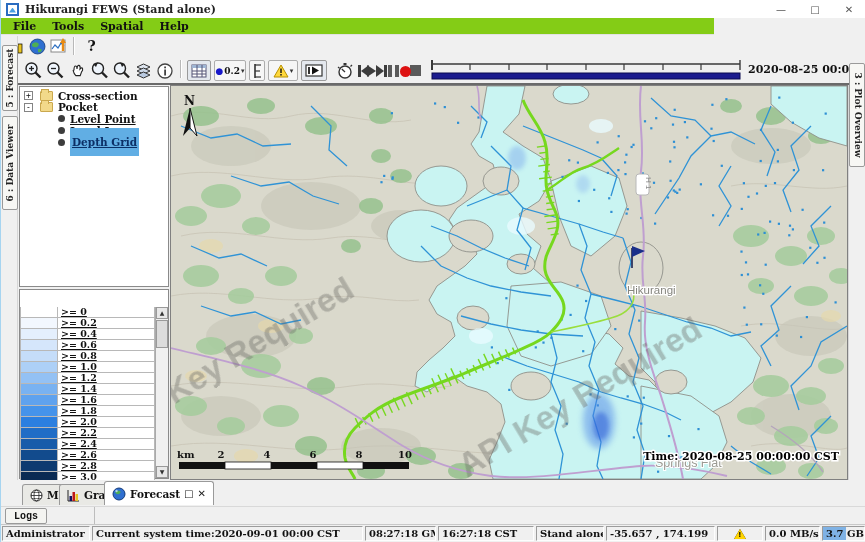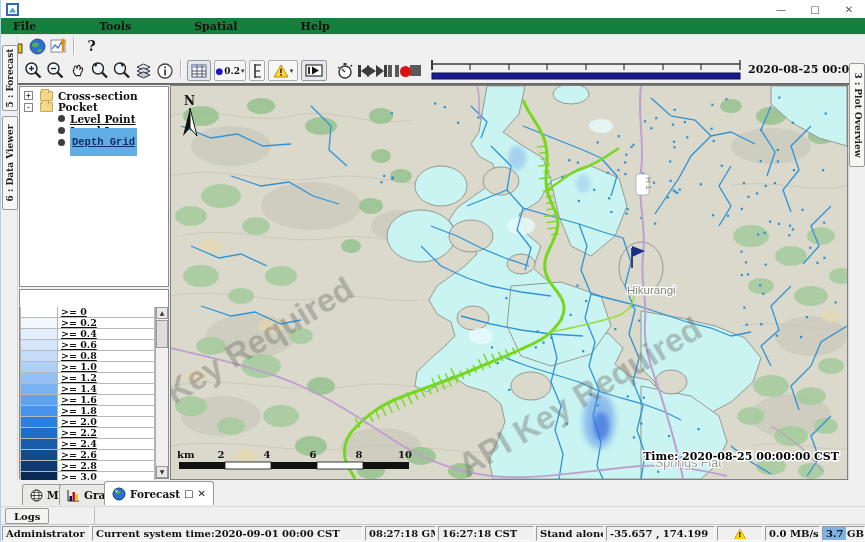--- a/index.html
+++ b/index.html
@@ -9,21 +9,21 @@
 
   
   .titlebar { position:absolute; left:0; top:0; width:865px; height:18px; background:#ffffff; display:flex; align-items:center; }
   .titlebar .appicon { width:13px; height:13px; margin:0 6px 0 5px; border:2px solid #2a6bc0; background:#fff; position:relative; }
   .titlebar .appicon::after { content:""; position:absolute; left:1px; top:3px; width:7px; height:5px; background:#4aa0e0; clip-path:polygon(0 100%,50% 0,100% 100%); }
   .titlebar .title { font-weight:bold; font-size:11px; color:#222; }
   .wincontrols { margin-left:auto; display:flex; height:18px; }
   .wincontrols .wbtn { width:34px; height:18px; display:flex; align-items:center; justify-content:center; color:#555; font-size:10px; font-family:"DejaVu Sans",sans-serif; }
 
   
-  .menubar { position:absolute; left:0; top:18px; width:865px; height:17px; background:#15803d; display:flex; align-items:center; padding-left:4px; border-bottom:1px solid #e2e2e2;gap:47px; }
+  .menubar { position:absolute; left:0; top:18px; width:713px; height:17px; background:#84cc16; display:flex; align-items:center; padding-left:4px; border-bottom:1px solid #e2e2e2; }
   .menubar .mitem { padding:1px 8px; font-weight:bold; font-size:11px; }
 
   
   .toolbar1 { position:absolute; left:0; top:35px; width:865px; height:22px; background:#f0f0f0; }
   .toolbar2 { position:absolute; left:0; top:57px; width:865px; height:28px; background:#f0f0f0; border-bottom:2px solid #6a6a6a; }
   .tbtn { position:absolute; top:1px; width:21px; height:20px; display:flex; align-items:center; justify-content:center; }
   .toolbar2 .tbtn { top:3px; width:21px; height:21px; }
   .vsep { position:absolute; top:3px; width:2px; height:18px; border-left:1px solid #b8b8b8; border-right:1px solid #fff; }
   .pressedbtn { border:1px solid #9a9a9a; background:#e4e8ee; border-radius:2px; }
   .flatbtn { border:1px solid #adadad; background:#f6f6f6; border-radius:2px; }
@@ -55,21 +55,21 @@
 
   
   .treepanel { position:absolute; left:18px; top:86px; width:150px; height:201px; background:#fff; border:1px solid #8a8a8a; overflow:hidden; }
   .trow { position:relative; height:11.6px; display:flex; align-items:center; font-size:10.5px; font-weight:bold; white-space:nowrap; }
   .expander { position:absolute; left:4px; width:9px; height:9px; border:1px solid #848484; background:#fff; font-size:8px; line-height:7px; text-align:center; font-family:"DejaVu Sans Mono",monospace; font-weight:normal; }
   .foldericon { position:absolute; left:20px; width:13px; height:10px; background:#f2d98a; border:1px solid #caa84e; border-radius:1px; }
   .foldericon::before { content:""; position:absolute; left:0; top:-3px; width:6px; height:3px; background:#f2d98a; border:1px solid #caa84e; border-bottom:none; }
   .bullet { position:absolute; left:38px; width:7px; height:7px; border-radius:50%; background:#3d3d3d; }
   .tlabel-folder { margin-left:38px; }
   .tlabel-leaf { margin-left:50px; text-decoration:underline; }
-  .tsel { background:#61aee4; color:#0b2f66; padding:8px 2px;font-family:Liberation Mono, monospace; }
+  .tsel { background:#61aee4; color:#0b2f66; padding:8px 2px; }
 
   
   .legendpanel { position:absolute; left:18px; top:289px; width:150px; height:190px; background:#fff; border:1px solid #8a8a8a; }
   .legendhead { height:17px; display:flex; align-items:center; gap:5px; padding-left:4px; border-bottom:1px solid #aaa; font-size:10.5px; font-weight:bold; }
   .cbx { width:9px; height:9px; border:1px solid #777; background:#fff; }
   .legendbody { position:absolute; left:0; top:17px; right:13px; bottom:0; display:flex; flex-direction:column; }
   .lrow { flex:1; display:flex; }
   .lswatch { width:38px; border:1px solid #b8b8b8; border-top:none; }
   .llabel { flex:1; background:#fff; border:1px solid #b8b8b8; border-top:none; border-left:none; font-size:9.5px; font-weight:bold; text-decoration:underline; padding-left:3px; line-height:10px; overflow:hidden; }
   .lscroll { position:absolute; right:0; top:17px; bottom:0; width:13px; background:#f0f0f0; border-left:1px solid #aaa; }
@@ -78,38 +78,39 @@
 
   
   .mappanel { position:absolute; left:169px; top:85px; width:678px; height:395px; border:1px solid #808080; background:#dad9cc; }
 
   
   .bottomstrip { position:absolute; left:0; top:480px; width:865px; height:26px; background:#f0f0f0; }
   .btab { position:absolute; top:4px; height:21px; display:flex; align-items:center; gap:4px; padding:0 7px; background:#e9e9e5; border:1px solid #9a9a9a; border-bottom:none; border-radius:3px 3px 0 0; font-size:10.5px; font-weight:bold; }
   .btab.active { top:1px; height:24px; background:#fff; }
   .tabglyph { font-size:10px; font-family:"DejaVu Sans",sans-serif; color:#222; font-weight:bold; }
   .logsrow { position:absolute; left:0; top:506px; width:865px; height:18px; background:#f0f0f0; border-top:1px solid #d9d9d9; }
-  .logsbtn { position:absolute; left:4px; top:1px; height:16px; padding:0 8px; background:#f4f4f1; border:1px solid #9a9a9a; border-radius:2px; font-size:10px; font-weight:bold; display:flex; align-items:center; }
+  .logsbtn { position:absolute; left:4px; top:1px; height:16px; padding:0 8px; background:#f4f4f1; border:1px solid #9a9a9a; border-radius:2px; font-size:10px; font-weight:bold; display:flex; align-items:center;font-family:Liberation Mono, monospace; }
   .logsdivider { position:absolute; left:93px; top:0; width:1px; height:18px; background:#bdbdbd; }
 
   .statusbar { position:absolute; left:0; top:524px; width:865px; height:18px; background:#f0f0f0; border-top:1px solid #c8c8c8; display:flex; gap:2px; padding:1px 1px; }
   .scell { border:1px solid; border-color:#9b9b9b #fdfdfd #fdfdfd #9b9b9b; font-size:10px; font-weight:bold; display:flex; align-items:center; padding:0 3px; white-space:nowrap; overflow:hidden; position:relative; }
   .memfill { position:absolute; left:0; top:0; bottom:0; width:55%; background:#7fb2e5; }
   .memtext { position:relative; }
   .warnicon { width:0; height:0; border-left:7px solid transparent; border-right:7px solid transparent; border-bottom:12px solid #ffd400; position:relative; filter:drop-shadow(0 0 .5px #000); }
   .warnicon::after { content:"!"; position:absolute; left:-2px; top:2px; font-size:8px; font-weight:bold; color:#000; font-family:"DejaVu Sans",sans-serif; }
   .warnsmall { transform:scale(.85); }
 </style>
 </head>
 <body>
 
 <div class="window">
 
   <div class="titlebar">
     <div class="appicon"></div>
+    <div class="title">Hikurangi FEWS  (Stand alone)</div>
     <div class="wincontrols">
       <div class="wbtn">—</div>
       <div class="wbtn">□</div>
       <div class="wbtn">✕</div>
     </div>
   </div>
 
   <div class="menubar">
     <div class="mitem">File</div>
     <div class="mitem">Tools</div>

